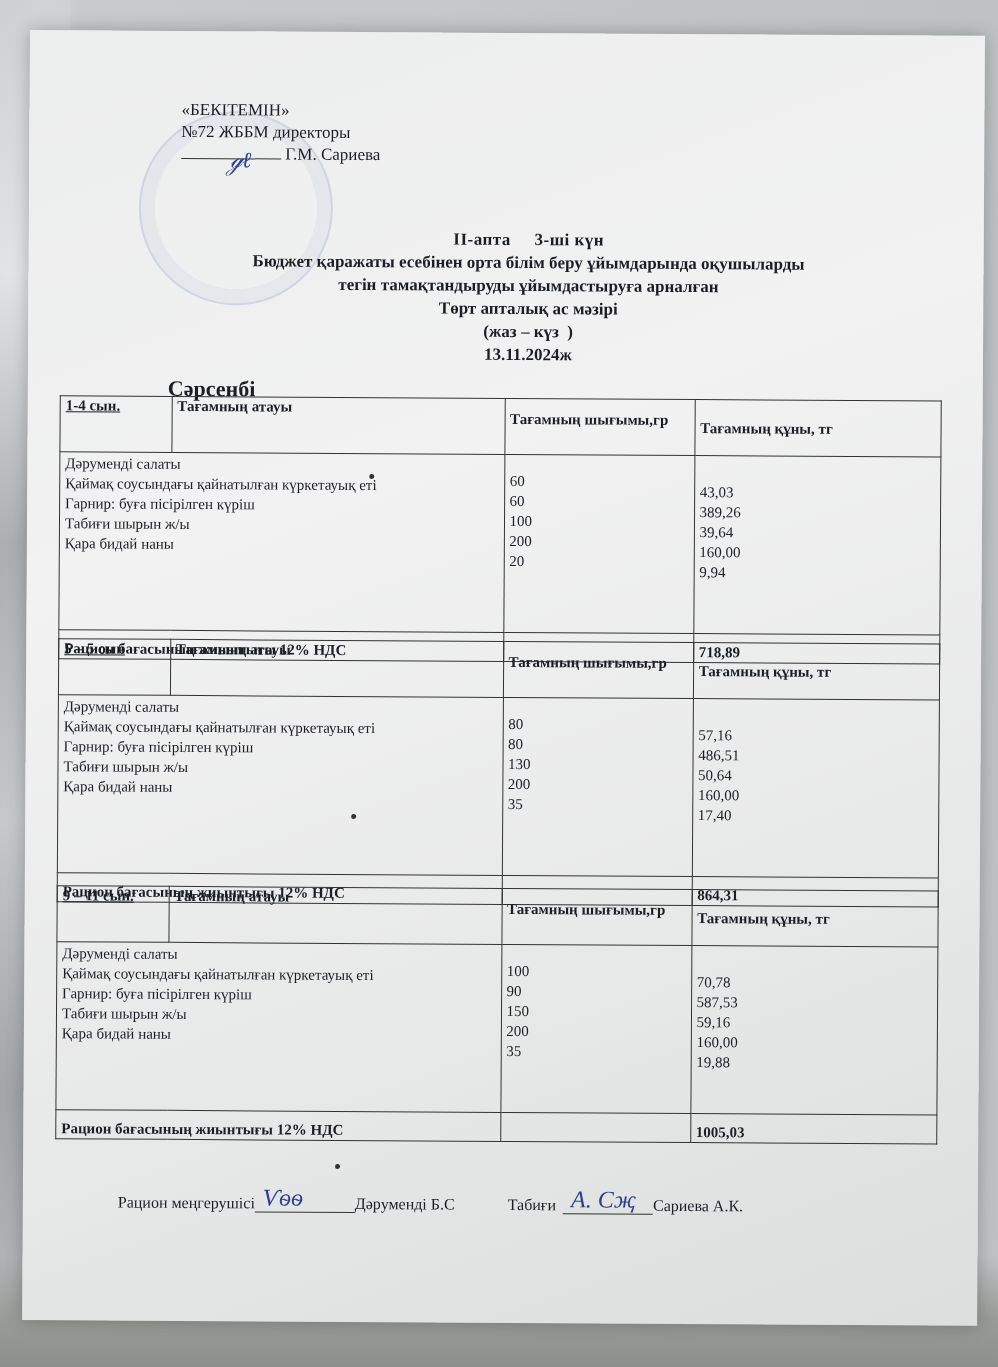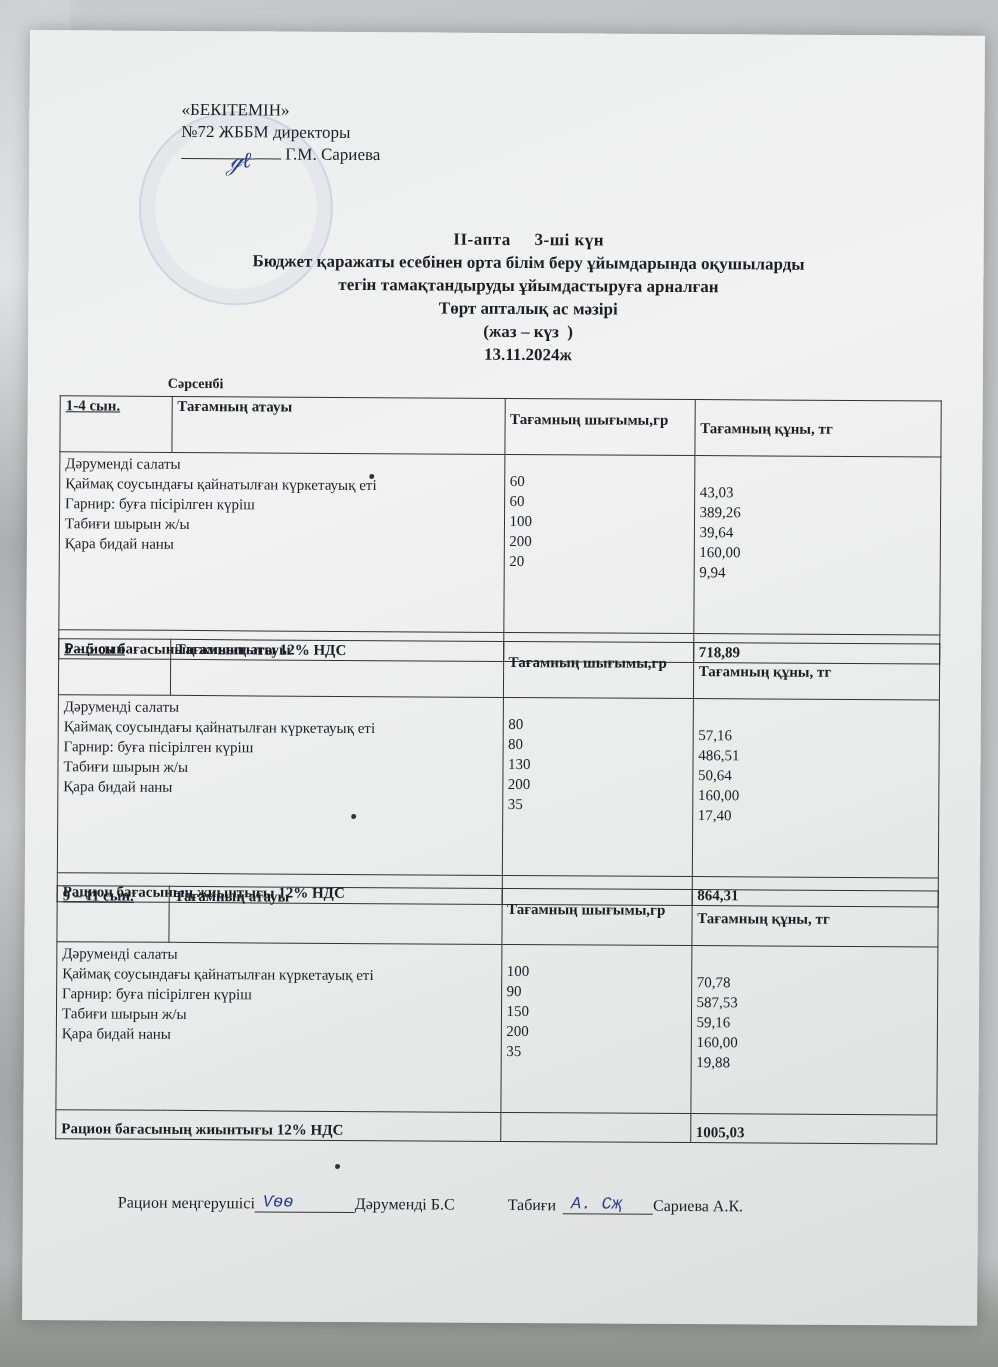--- a/index.html
+++ b/index.html
@@ -28,37 +28,37 @@
   .approve { position:absolute; left:152px; top:68px; font-size:17px; line-height:22px; }
   .approve .sign-line { display:inline-block; width:100px; border-bottom:1px solid #333; margin-right:4px; }
   .stamp {
     position:absolute; left:110px; top:80px; width:190px; height:190px;
     border-radius:50%; border:2px solid rgba(120,130,190,0.25);
     box-shadow: inset 0 0 0 14px rgba(120,130,190,0.08);
   }
   .sig-mark { position:absolute; font-family:"DejaVu Serif", serif; font-style:italic; color:#2a3f8f; font-size:22px; }
   .heading { position:absolute; left:120px; top:195px; width:760px; text-align:center; font-weight:bold; font-size:17px; line-height:23px; }
   .heading .week { letter-spacing:.5px; }
-  .weekday { position:absolute; left:140px; top:345px; font-weight:bold; font-size:14px; }
+  .weekday { position:absolute; left:140px; top:345px; font-weight:bold; font-size:22px; }
 
   .tbl { position:absolute; left:32px; width:882px; border:1px solid #333; border-collapse:collapse; font-size:15px; }
   .tbl td { border:1px solid #333; vertical-align:top; padding:1px 5px; }
   .hdr td { font-weight:bold; height:34px; }
   .col1 { width:100px;text-decoration:underline; }
   .col2 { width:320px; }
   .col3 { width:178px; }
   .col4 { width:234px; }
   .items-cell { line-height:20px; height:150px; }
   .total-row td { font-weight:bold; height:26px; vertical-align:bottom; }
   .list-line { display:block; white-space:nowrap; }
 
   .footer { position:absolute; top:1163px; left:95px; font-size:16px; width:820px; }
   .footer .sig-blank { display:inline-block; width:100px; border-bottom:1px solid #333; vertical-align:bottom; position:relative; }
   .footer .sig-blank2 { display:inline-block; width:90px; border-bottom:1px solid #333; vertical-align:bottom; position:relative;margin-left:7px; }
-  .footer .sigtxt { position:absolute; left:8px; bottom:0; font-family:Liberation Mono, monospace; font-style:italic; color:#2a3f8f; font-size:17px; }
+  .footer .sigtxt { position:absolute; left:8px; bottom:0; font-family:Liberation Serif, serif; font-style:italic; color:#2a3f8f; font-size:24px; }
   .pin { position:absolute; width:5px; height:5px; border-radius:50%; background:#333; }
 </style>
 </head>
 <body>
 
 <div class="bg-left"></div>
 <div class="bg-bottom"></div>
 
 <div class="paper">
 

